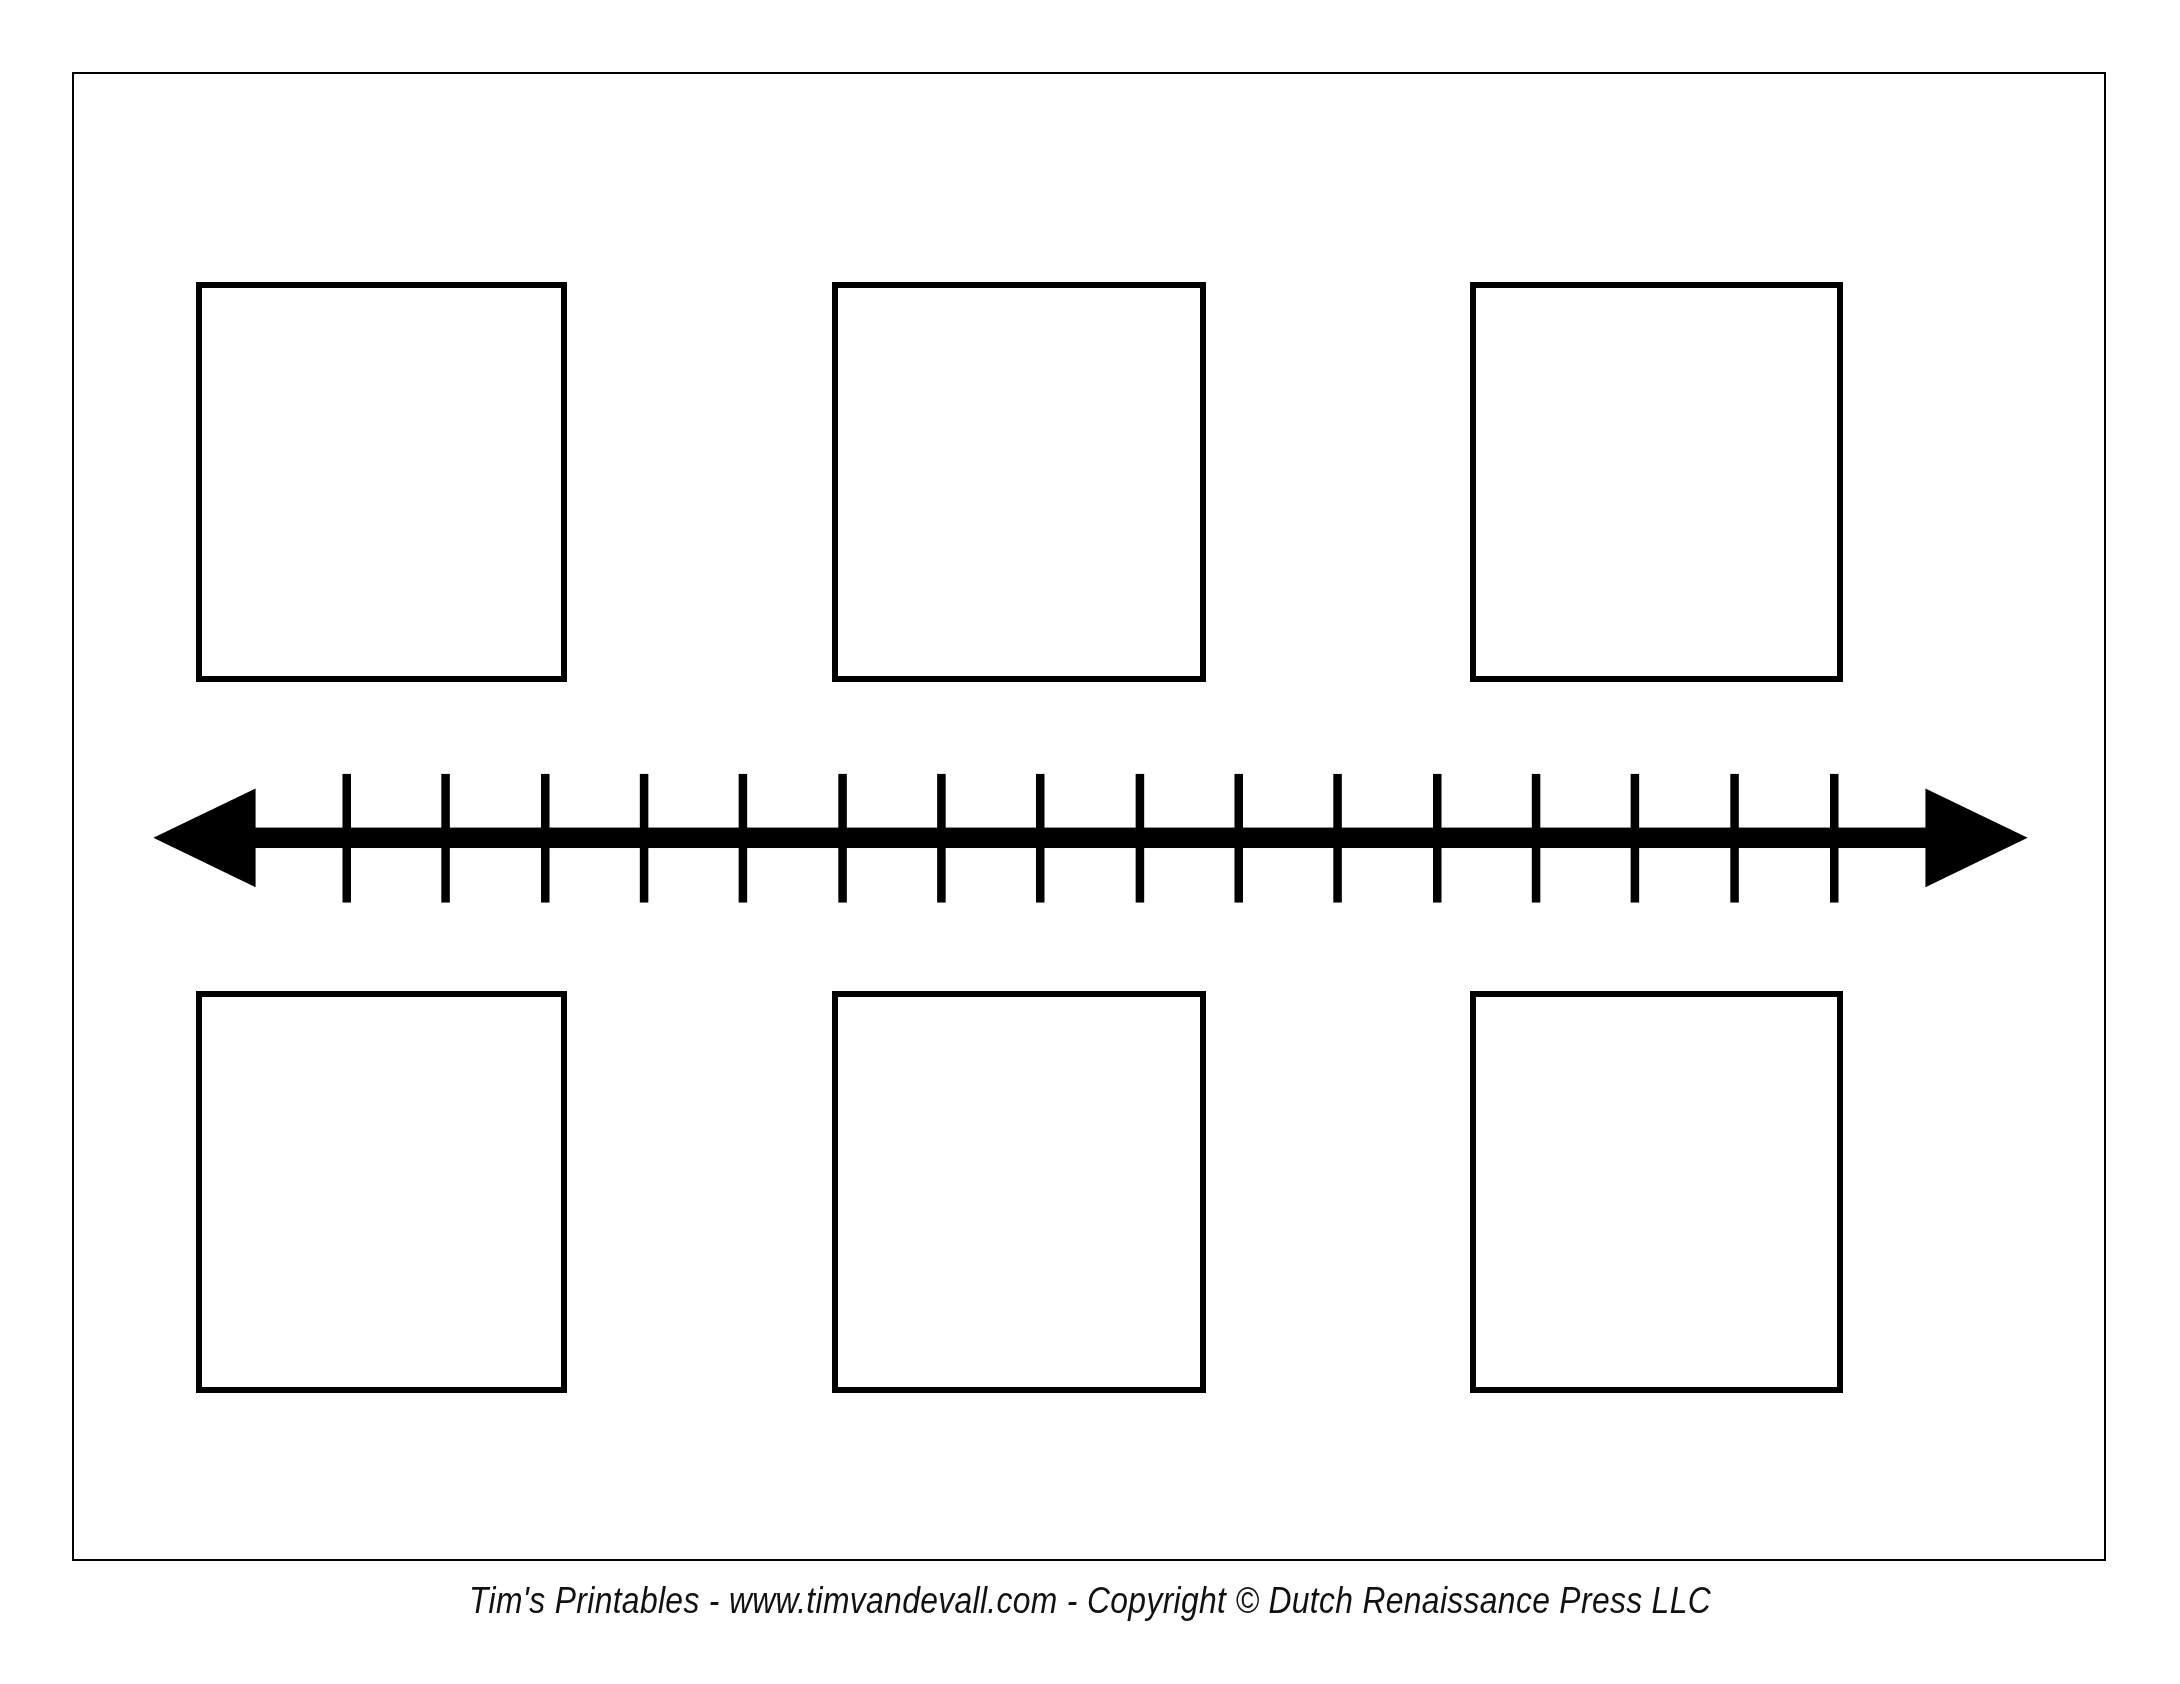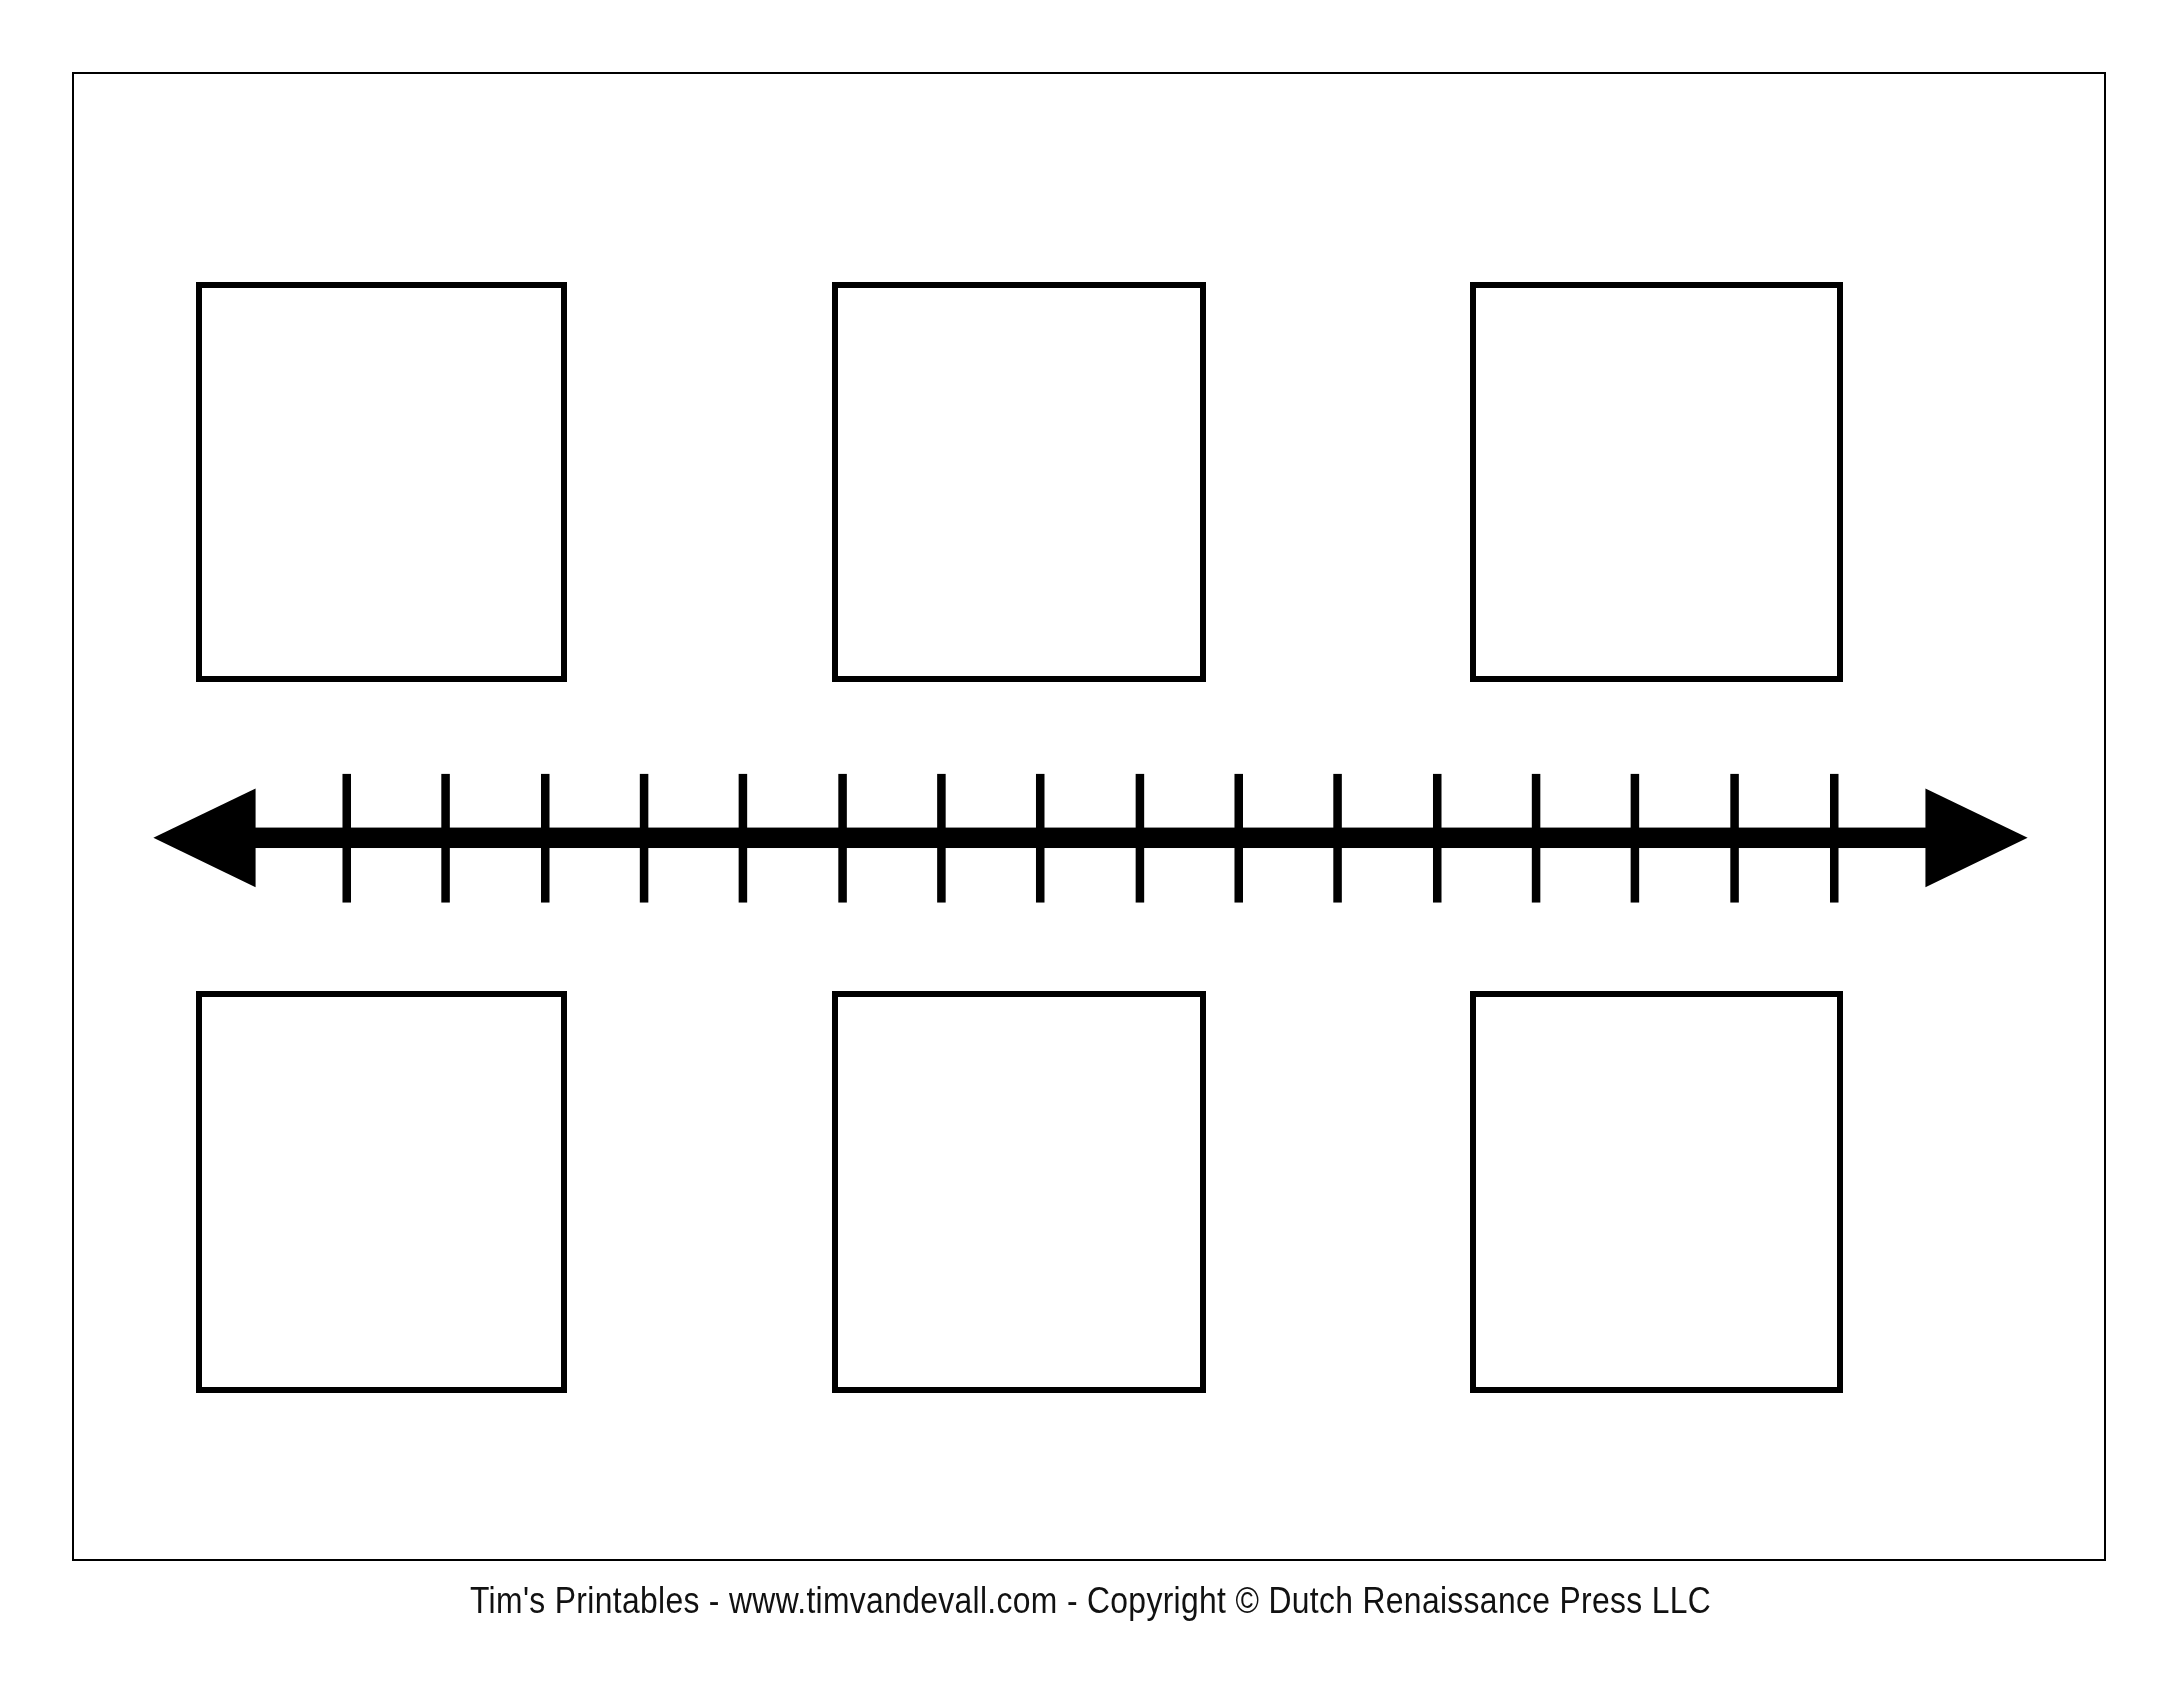--- a/index.html
+++ b/index.html
@@ -54,20 +54,21 @@
     display: block;
   }
 
   
   #footer {
     position: absolute;
     left: 0;
     top: 1580px;
     width: 2181px;
     text-align: center;
+    font-style: italic;
   }
   #footer-text {
     display: inline-block;
     font-family: "Liberation Sans", sans-serif;
     font-size: 37px;
     font-weight: 400;
     letter-spacing: 0.4px;
     color: #111111;
     transform: scaleX(0.86);
     transform-origin: center;

